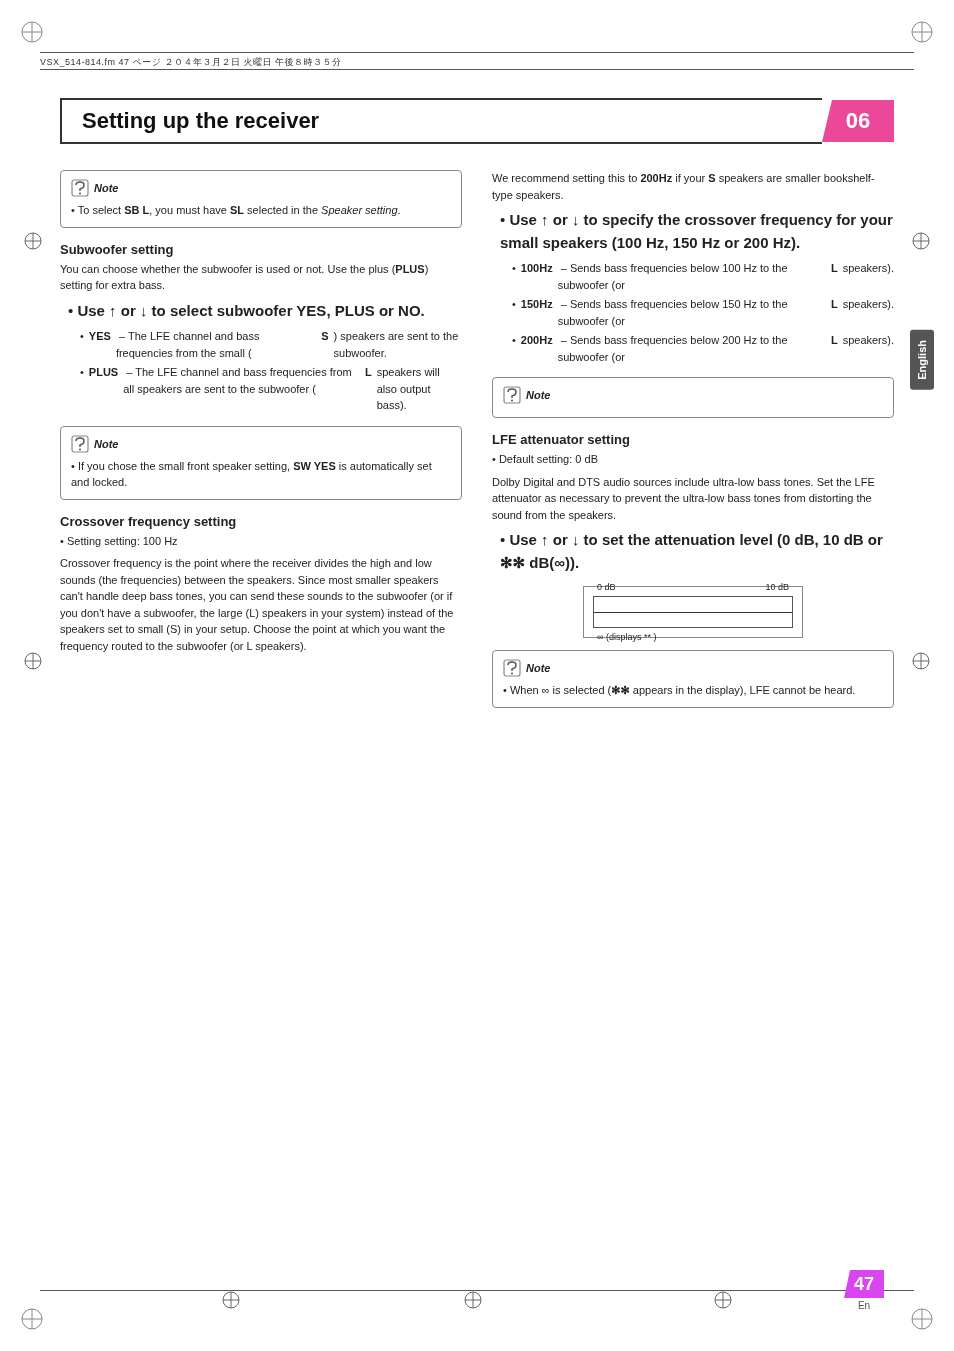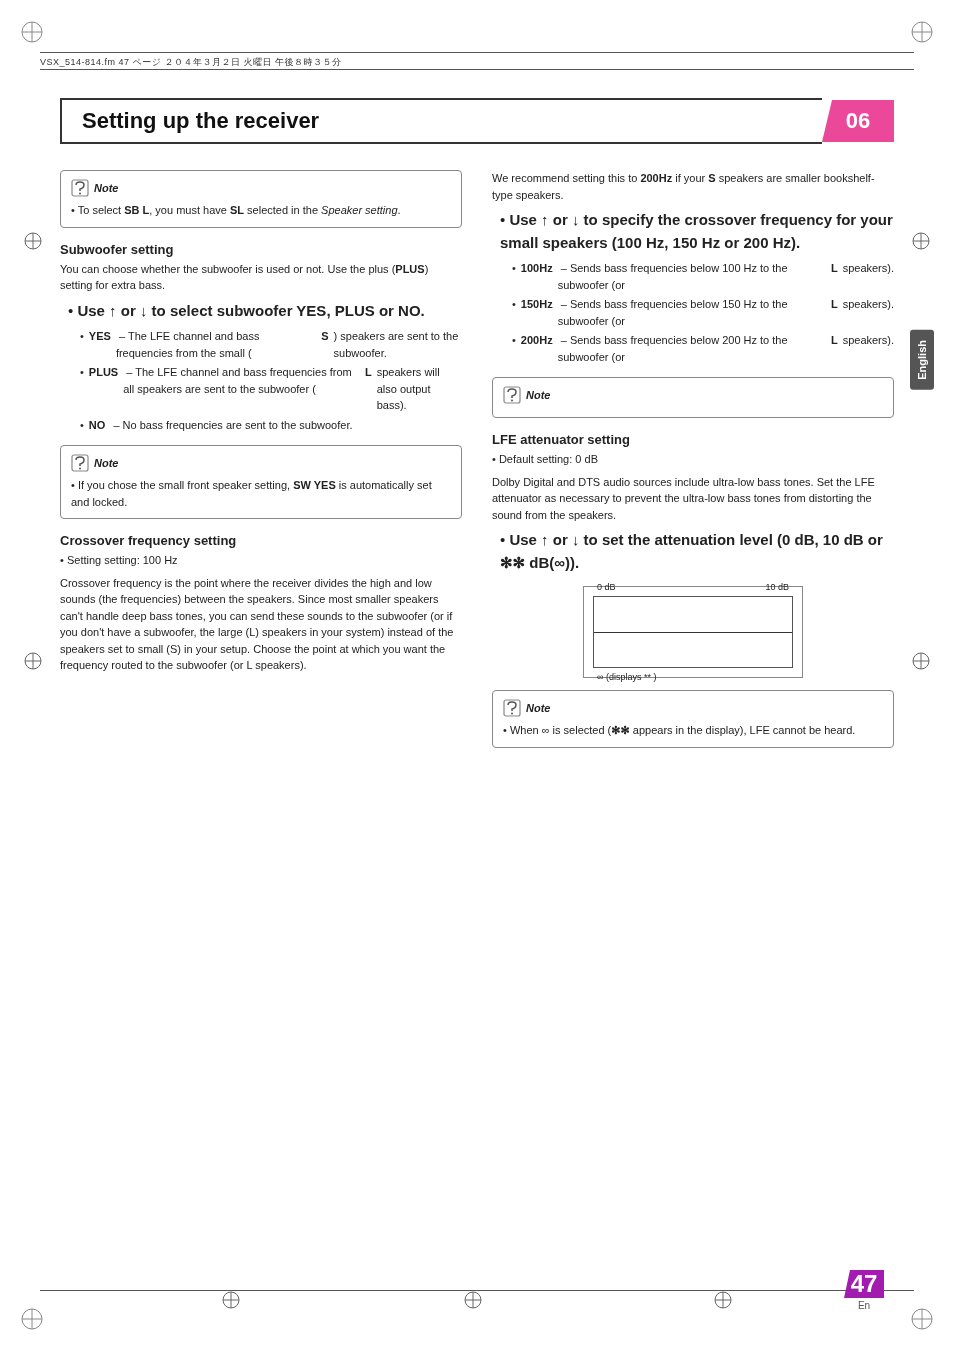--- a/index.html
+++ b/index.html
@@ -181,23 +181,23 @@
     .page-number-box {
       position: absolute;
       bottom: 40px;
       right: 70px;
       display: flex;
       flex-direction: column;
       align-items: center;
       gap: 2px;
     }
     .page-number {
-      background: #a21caf;
+      background: #d946ef;
       color: #fff;
-      font-size: 24px;
+      font-size: 18px;
       font-weight: bold;
       width: 40px;
       height: 28px;
       display: flex;
       align-items: center;
       justify-content: center;
       clip-path: polygon(6px 0%, 100% 0%, 100% 100%, 0% 100%);
     }
     .page-en {
       font-size: 10px;
@@ -290,23 +290,20 @@
     <div class="use-instruction">
       • <strong>Use ↑ or ↓ to select subwoofer YES, PLUS or NO.</strong>
     </div>
 
     <div class="sub-bullet">
       <strong>YES</strong>&nbsp;– The LFE channel and bass frequencies from the small (<strong>S</strong>) speakers are sent to the subwoofer.
     </div>
     <div class="sub-bullet">
       <strong>PLUS</strong>&nbsp;– The LFE channel and bass frequencies from all speakers are sent to the subwoofer (<strong>L</strong> speakers will also output bass).
     </div>
-    <div class="sub-bullet">
-      <strong>NO</strong>&nbsp;– No bass frequencies are sent to the subwoofer.
-    </div>
 
     <div class="note-box" style="margin-top:12px;">
       <div class="note-header">
         <div class="note-icon">
           <svg width="18" height="18" viewBox="0 0 18 18">
             <rect x="1" y="1" width="16" height="16" rx="2" fill="none" stroke="#888" stroke-width="1.2"></rect>
             <path d="M5 6 Q5 3 9 3 Q13 3 13 6 Q13 9 9 10 L9 12" fill="none" stroke="#555" stroke-width="1.5"></path>
             <circle cx="9" cy="14.5" r="1" fill="#555"></circle>
           </svg>
         </div>
@@ -362,21 +359,21 @@
     <div class="section-sub">
       • <span>Default setting: 0 dB</span>
     </div>
     <div class="section-sub">Dolby Digital and DTS audio sources include ultra-low bass tones. Set the LFE attenuator as necessary to prevent the ultra-low bass tones from distorting the sound from the speakers.</div>
 
     <div class="use-instruction">
       • <strong>Use ↑ or ↓ to set the attenuation level (0 dB, 10 dB or ✻✻ dB(∞)).</strong>
     </div>
 
     <div style="display:flex;justify-content:center;margin:12px 0;">
-      <div style="position:relative;width:220px;height:92px;">
+      <div style="position:relative;width:220px;height:52px;">
         <div style="position:absolute;top:0;left:0;right:0;bottom:0;border:1.5px solid #888;"></div>
 
         <div style="position:absolute;top:10px;left:10px;right:10px;bottom:10px;border:1px solid #555;">
 
           <div style="position:absolute;top:50%;left:0;right:0;height:1px;background:#333;"></div>
         </div>
 
         <span style="position:absolute;top:-4px;left:14px;font-size:9px;">0 dB</span>
         <span style="position:absolute;top:-4px;right:14px;font-size:9px;">10 dB</span>
         <span style="position:absolute;bottom:-4px;left:14px;font-size:9px;">∞ (displays ** )</span>

